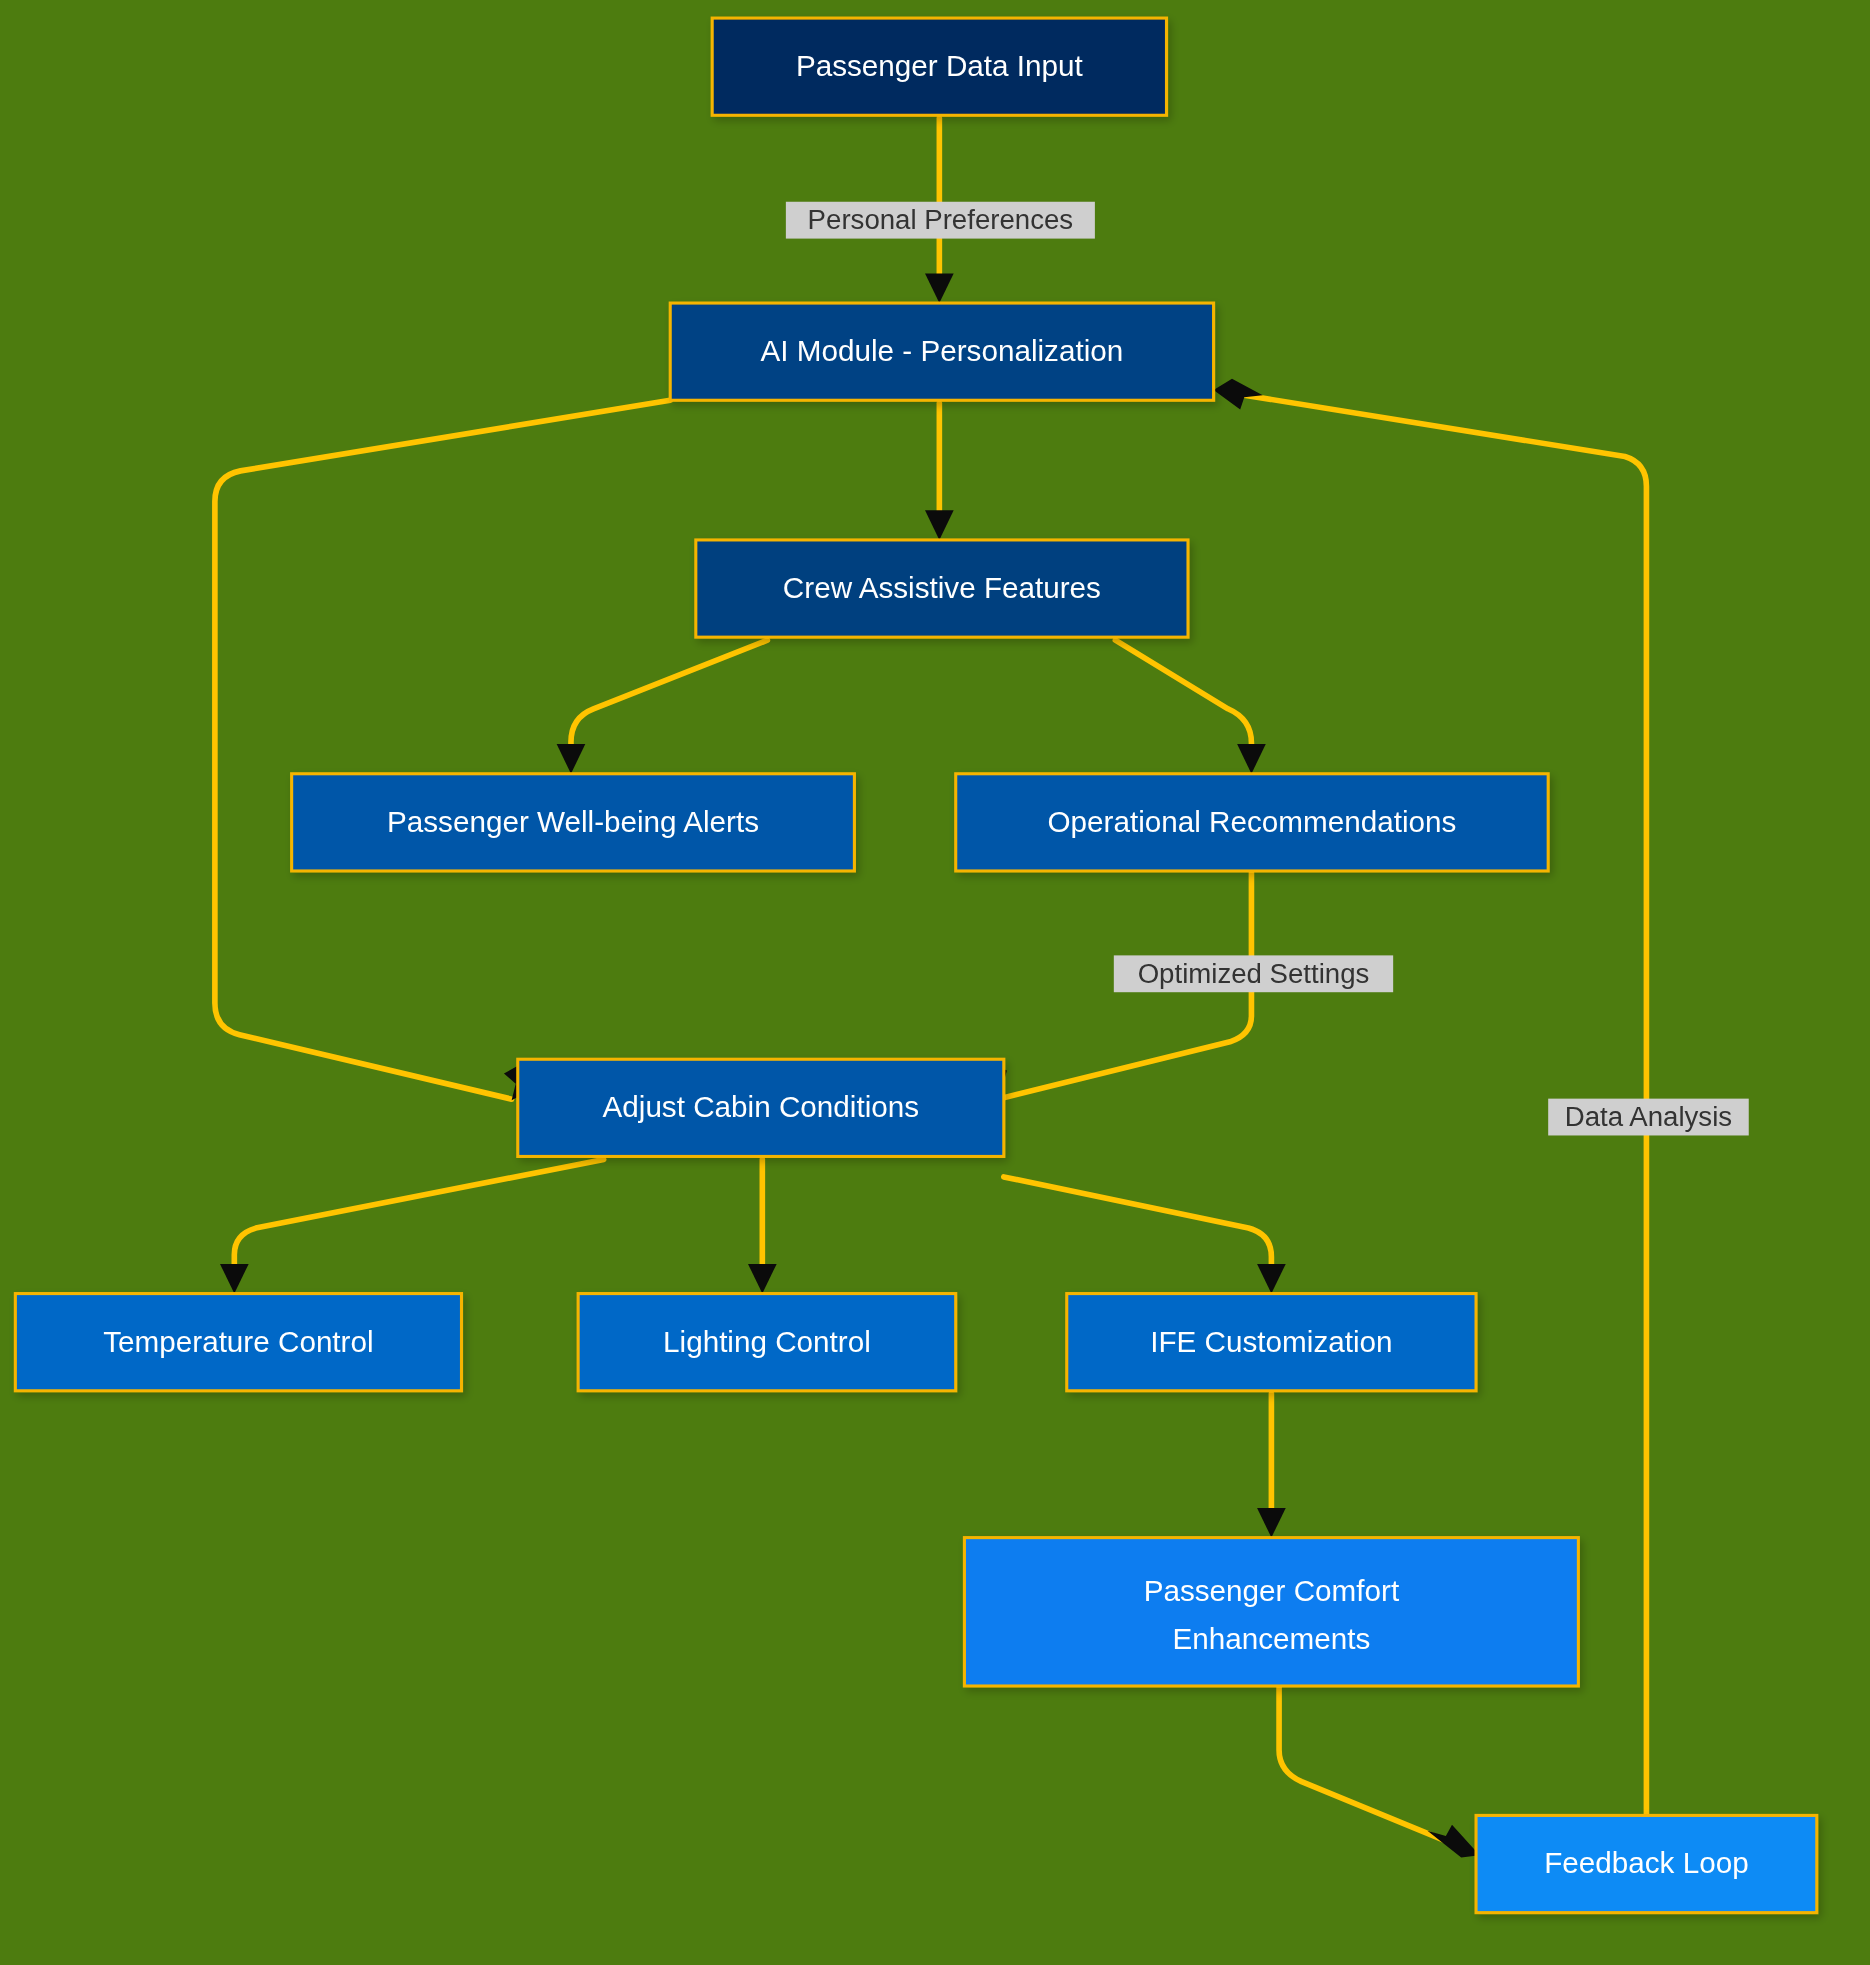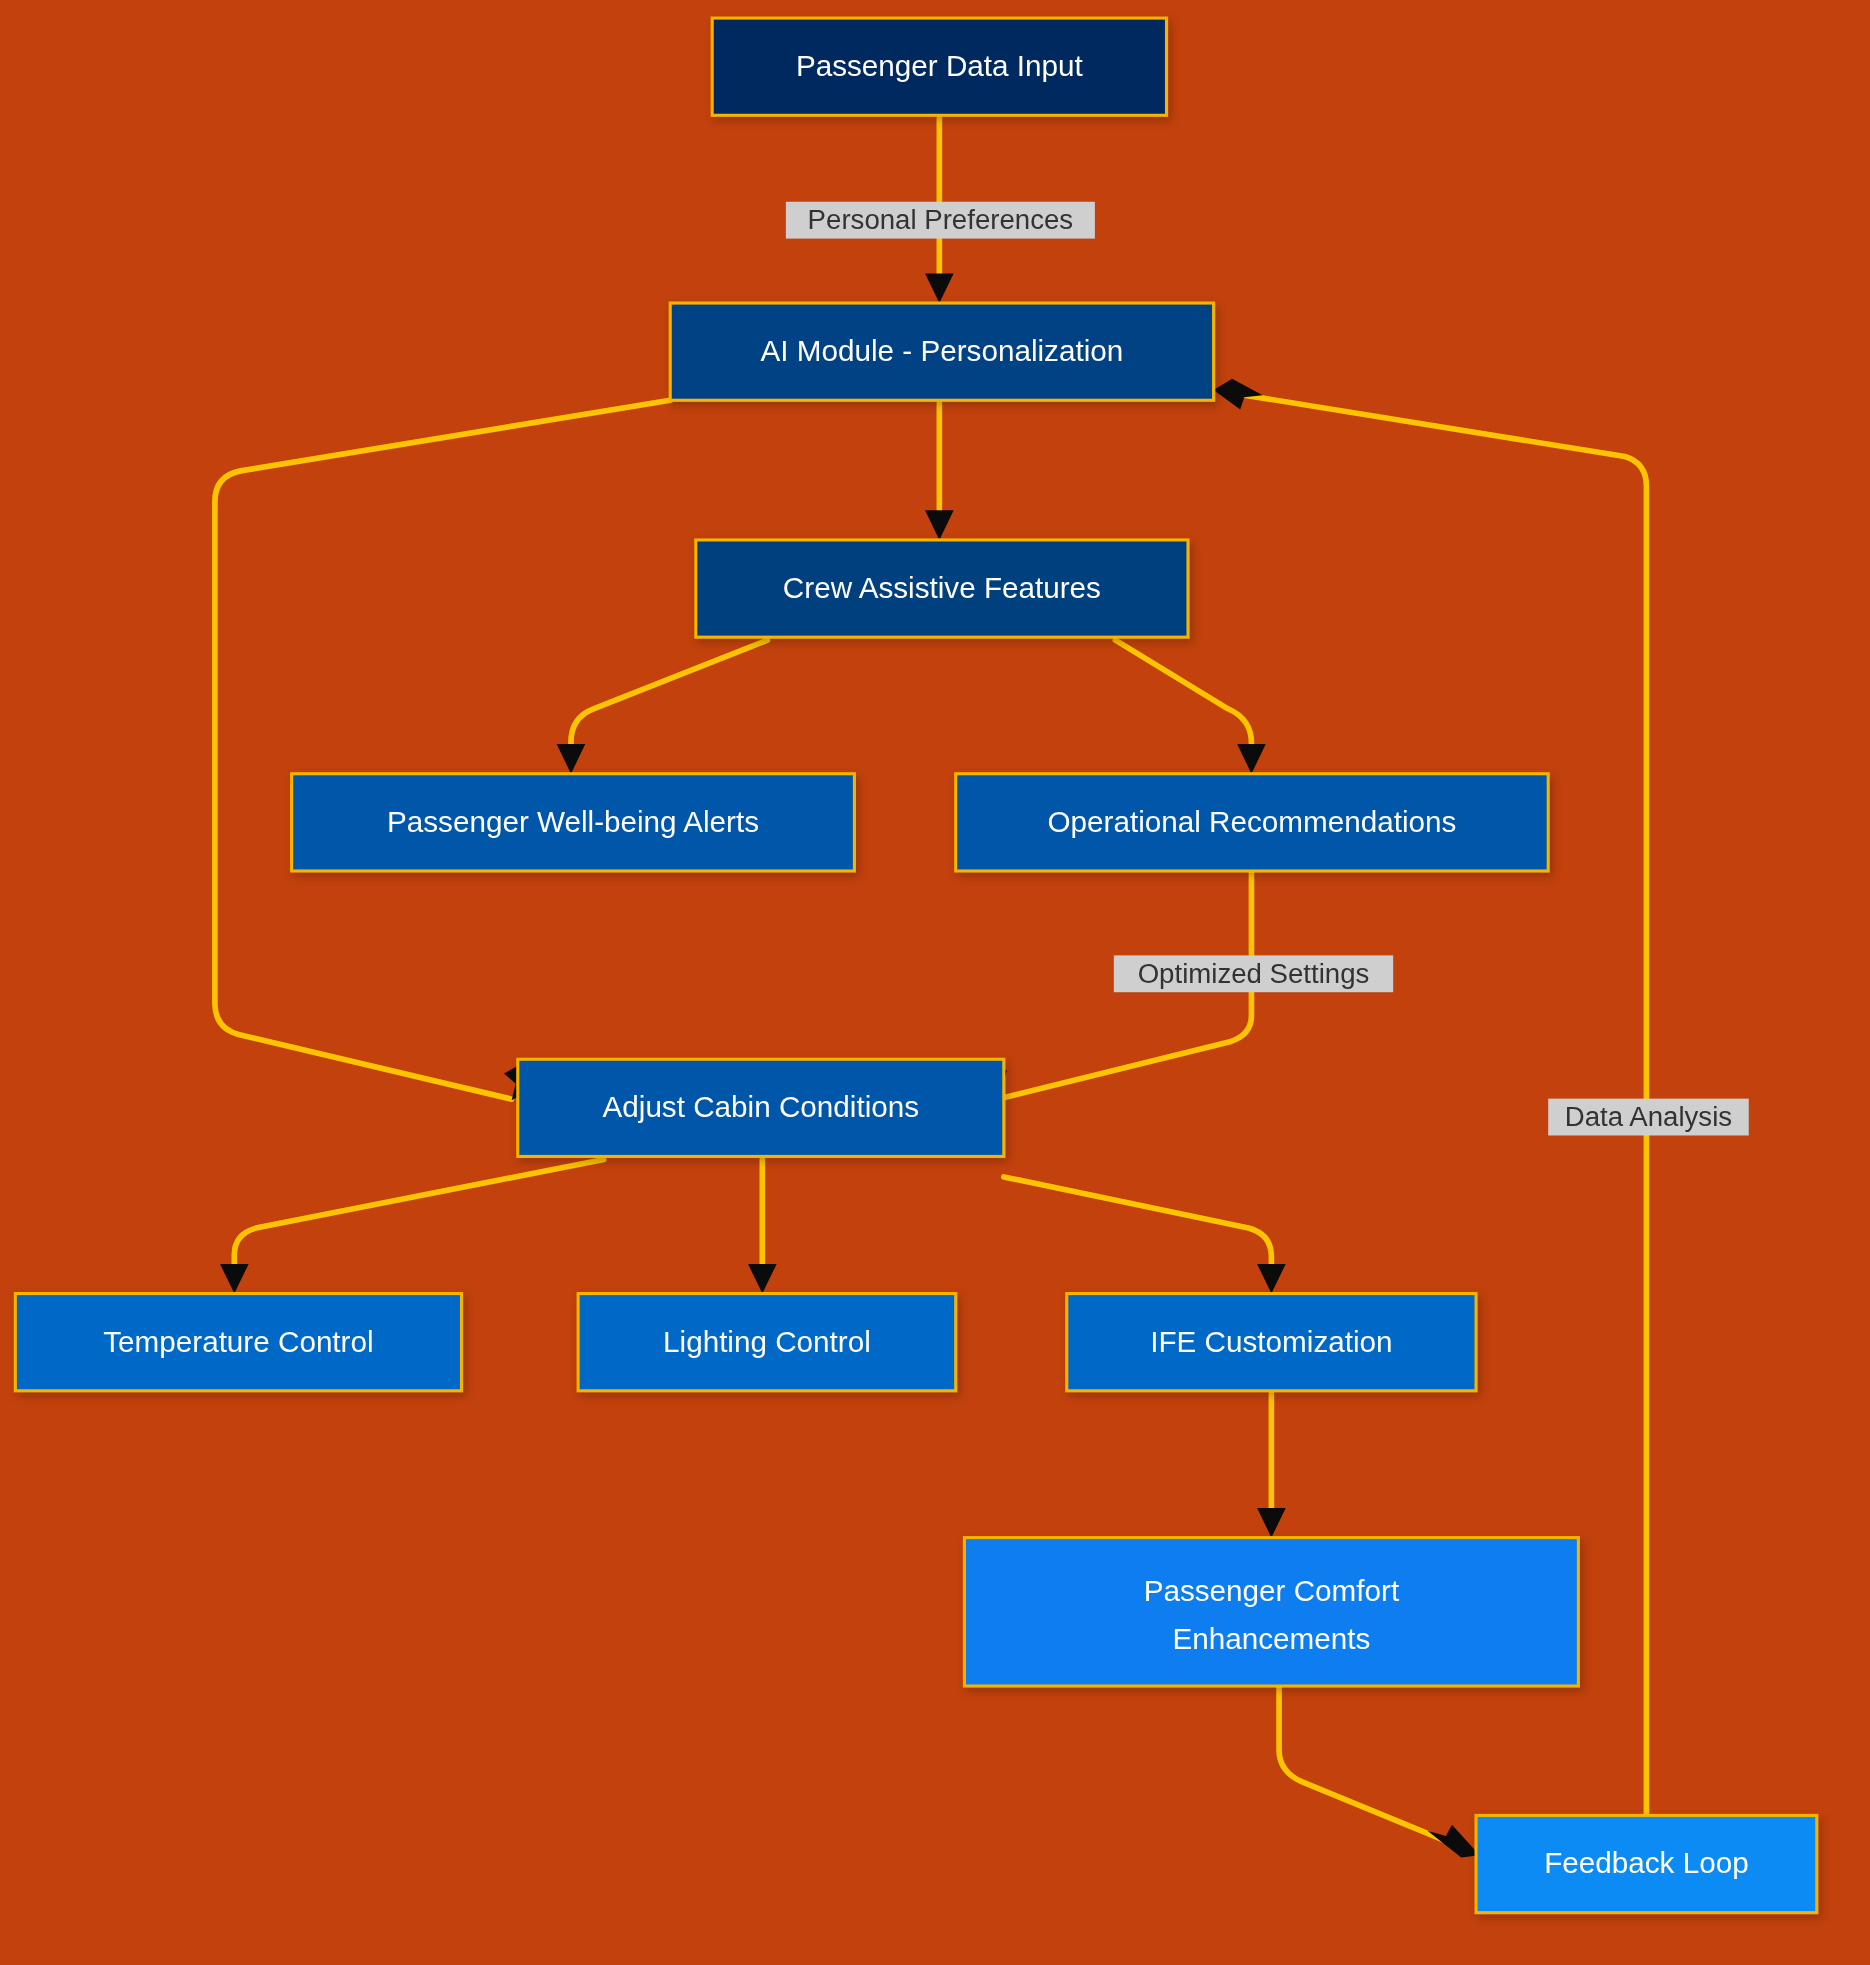--- a/index.html
+++ b/index.html
@@ -10,21 +10,21 @@
   body {
     width: 1870px;
     height: 1965px;
     font-family: "Liberation Sans", sans-serif;
     overflow: hidden;
   }
   #flow-root {
     position: relative;
     width: 1870px;
     height: 1965px;
-    background: #c2410c;
+    background: #4d7c0f;
   }
   svg#flow-svg {
     position: absolute;
     top: 0;
     left: 0;
     width: 1870px;
     height: 1965px;
   }
   .node-rect {
     stroke: #F5B400;

